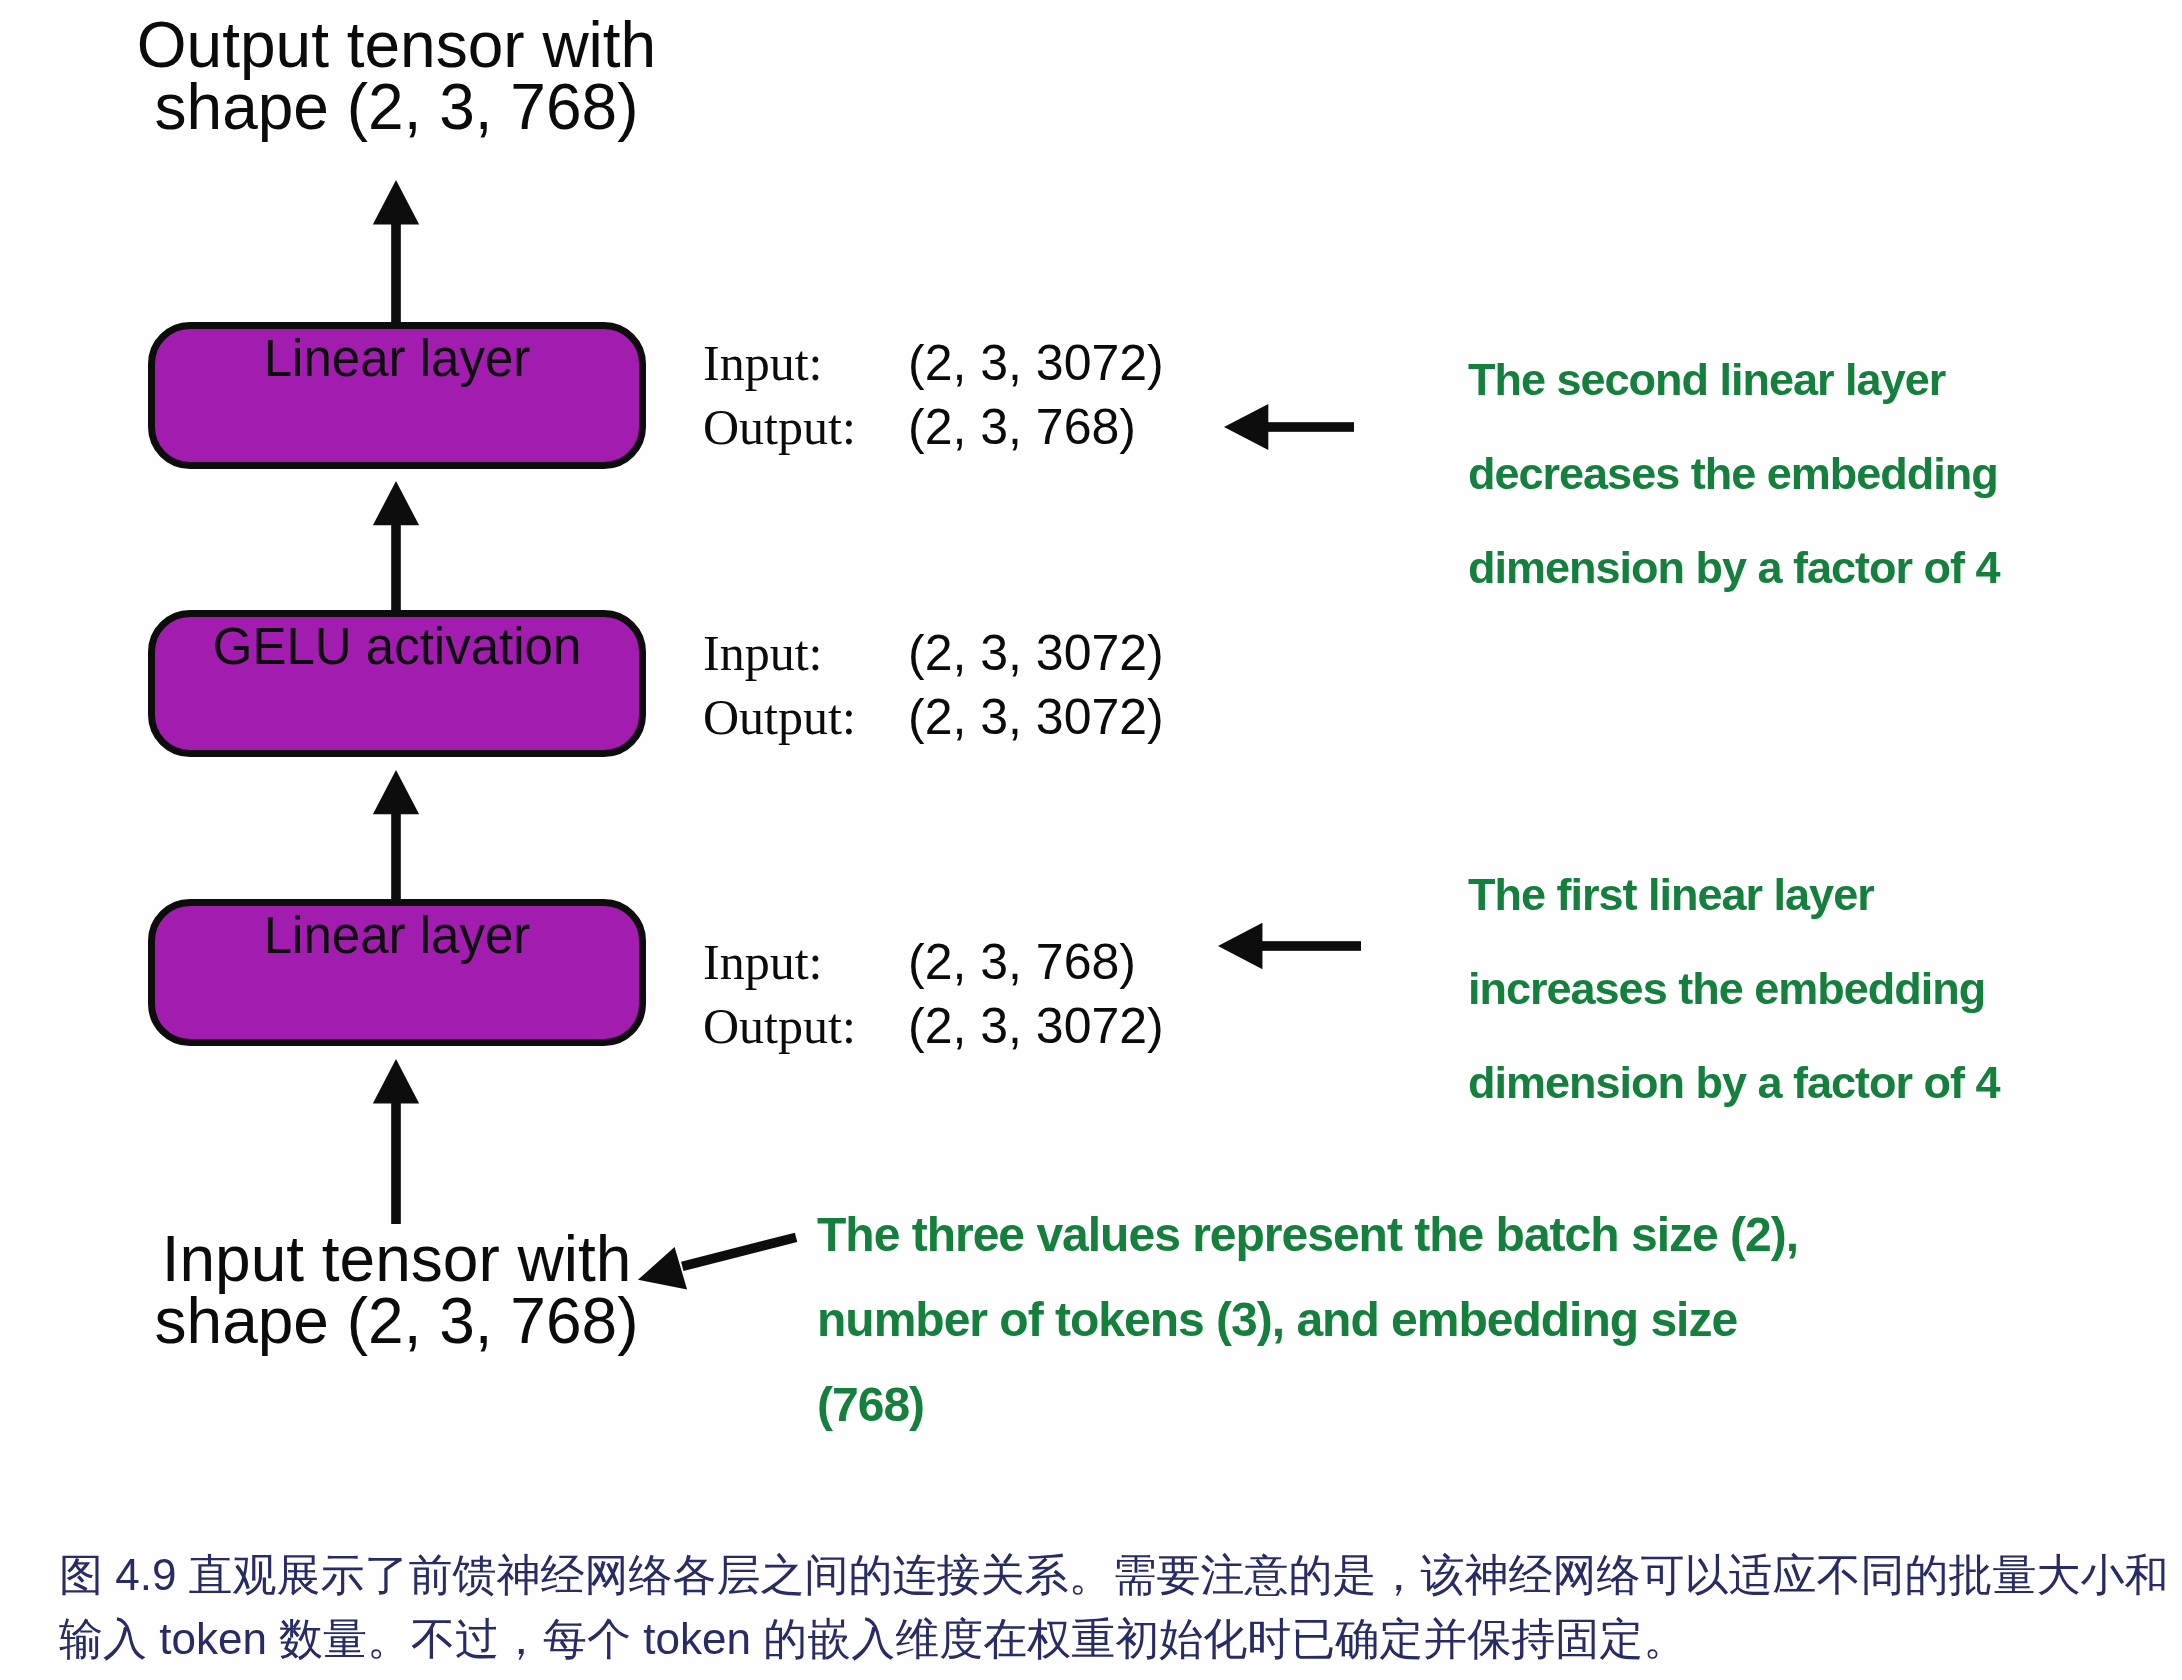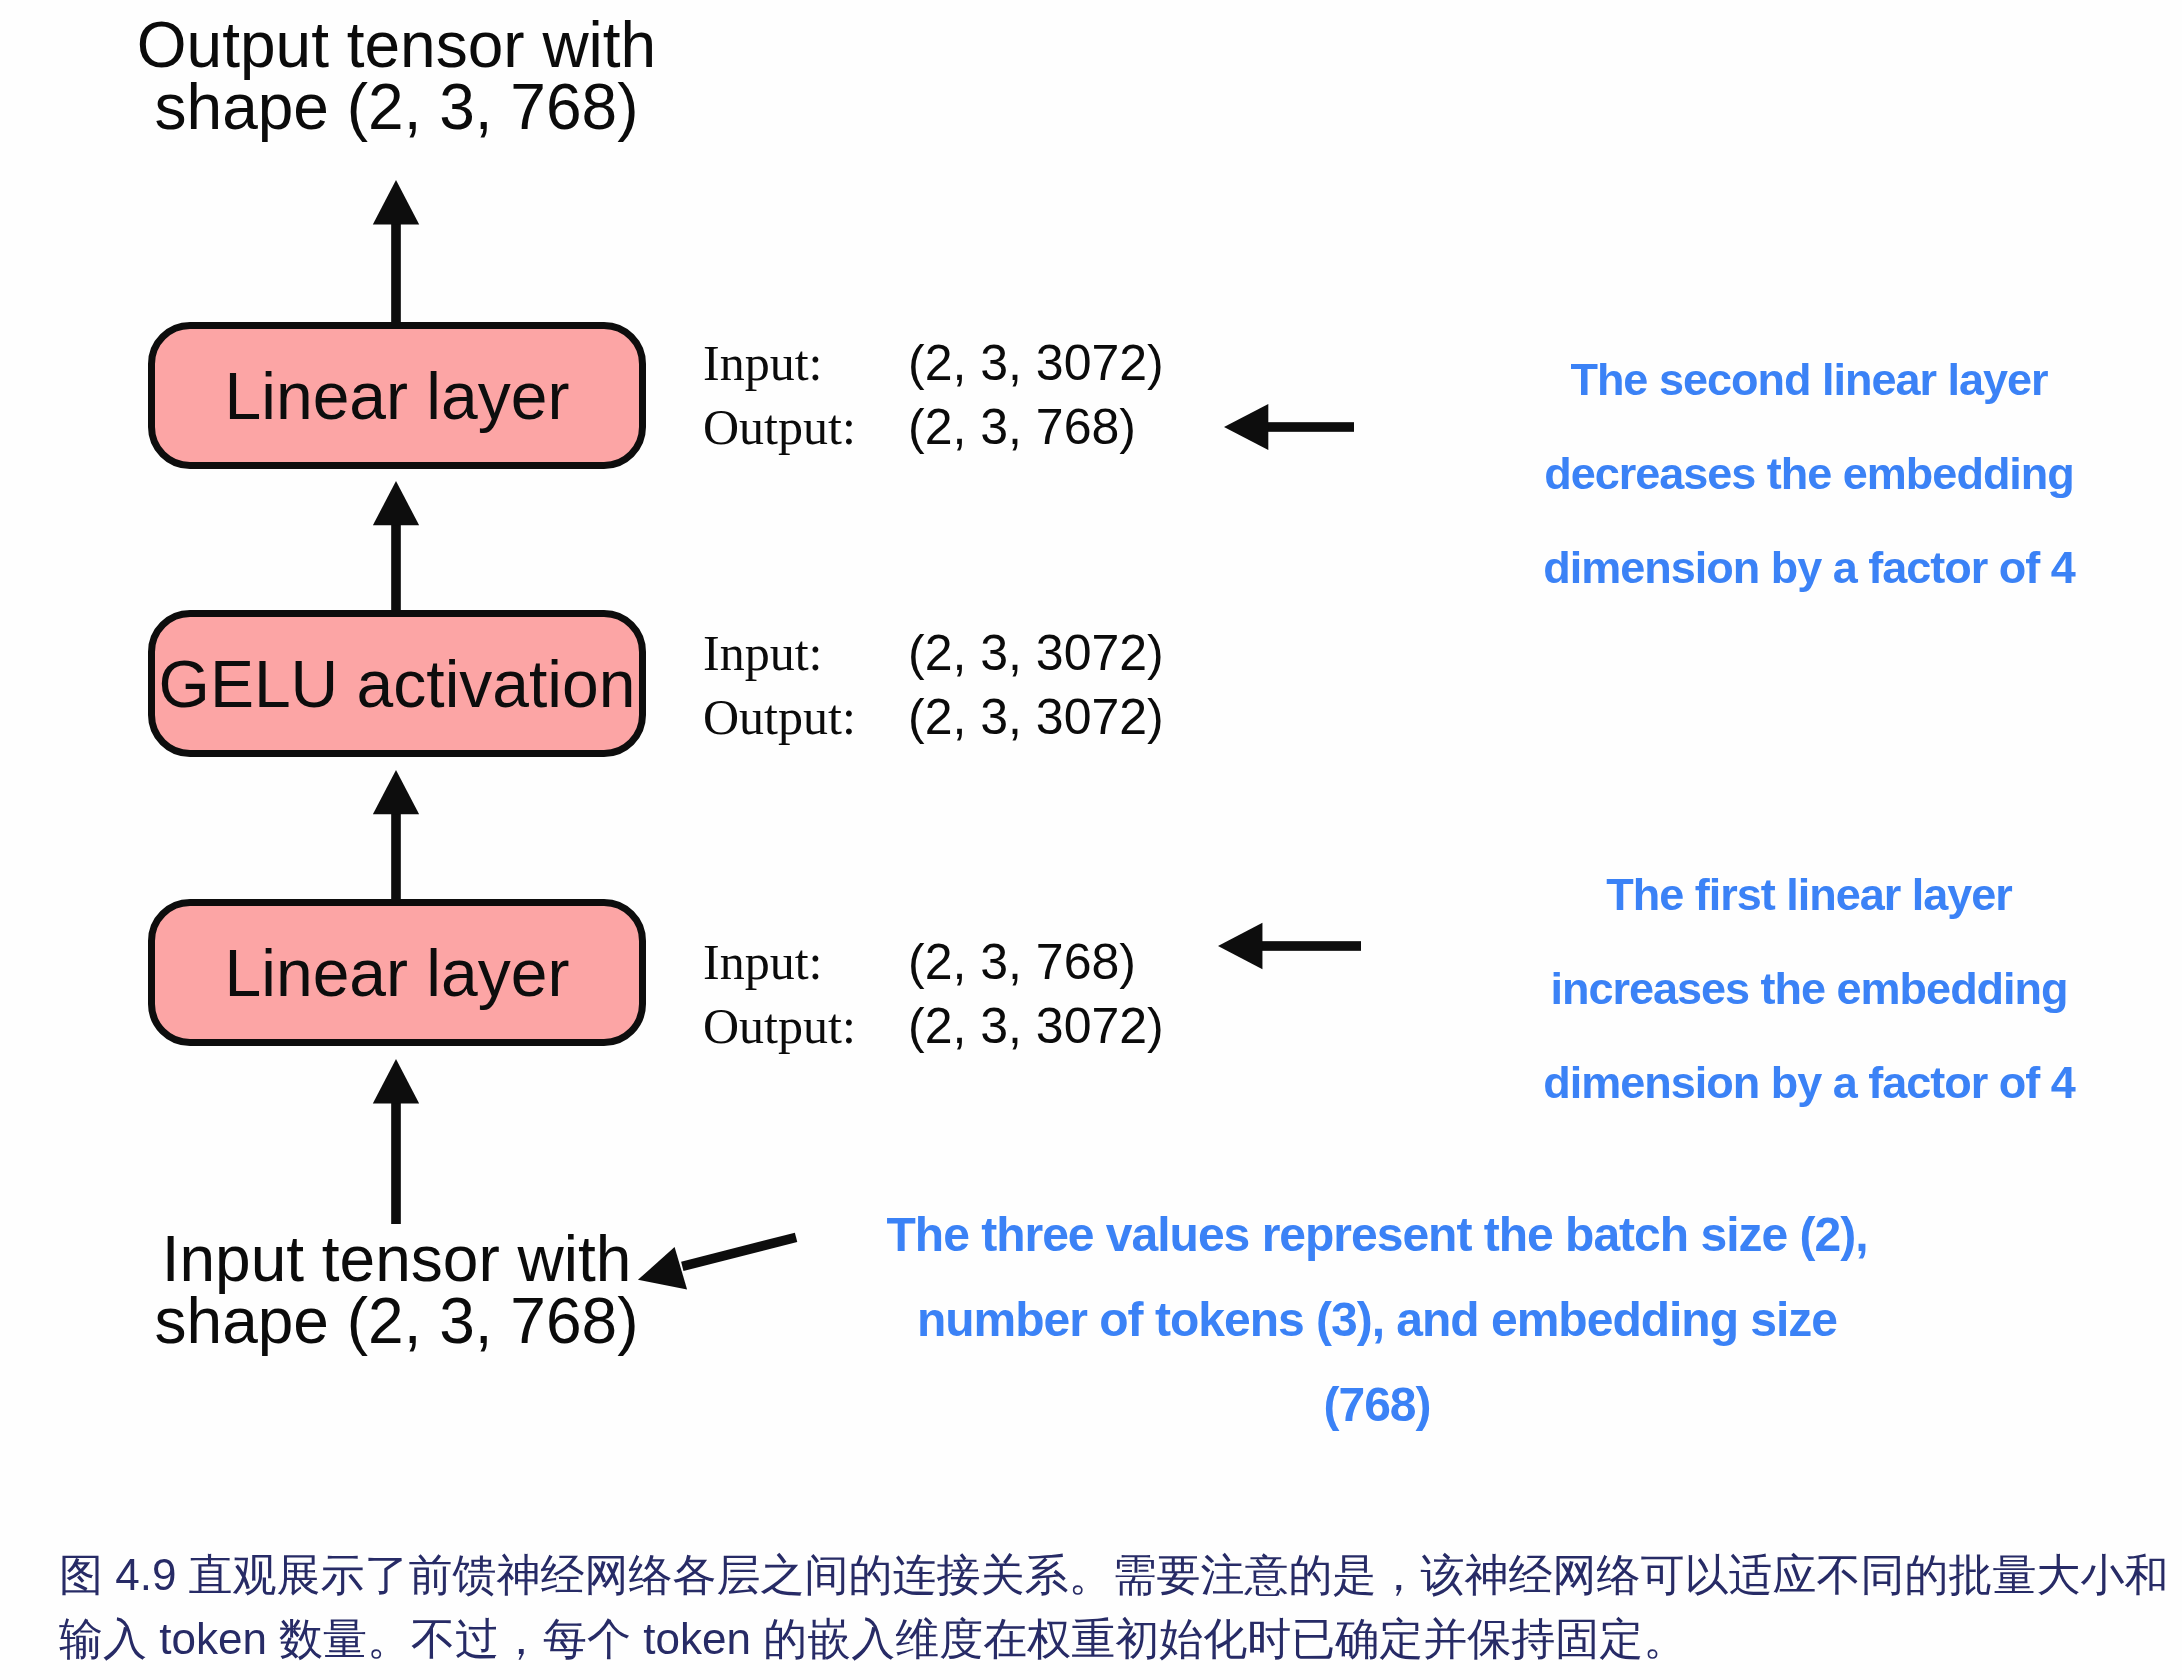--- a/index.html
+++ b/index.html
@@ -26,25 +26,25 @@
     line-height: 62px;
     color: #0b0b0b;
     letter-spacing: 0px;
   }
   .node-box {
     left: 148px;
     width: 484px;
     height: 133px;
     border: 7.7px solid #0d0d0d;
     border-radius: 42px;
-    background: #fca5a5;
+    background: #a21caf;
     display: flex;
-    align-items: center;
+    align-items: flex-start;
     justify-content: center;
-    font-size: 66px;
+    font-size: 51px;
     color: #0d0d0d;
   }
   .arrow-svg { display: block; }
 
   
   .shape-block {
     left: 703px;
     width: 541px;
     font-size: 50px;
     line-height: 64px;
@@ -53,23 +53,22 @@
   }
   .io-line { display: block; }
   .io-label {
     display: inline-block;
     width: 205px;
     font-family: Liberation Serif, serif;
   }
 
   
   .annotation {
-    text-align: center;
     font-weight: bold;
-    color: #3b82f6;
+    color: #15803d;
     letter-spacing: -1px;
   }
   .annotation .ann-line { display: block; }
   .annotation.side {
     left: 1468px;
     width: 682px;
     font-size: 45px;
     line-height: 94px;
   }
   .annotation.bottom {

